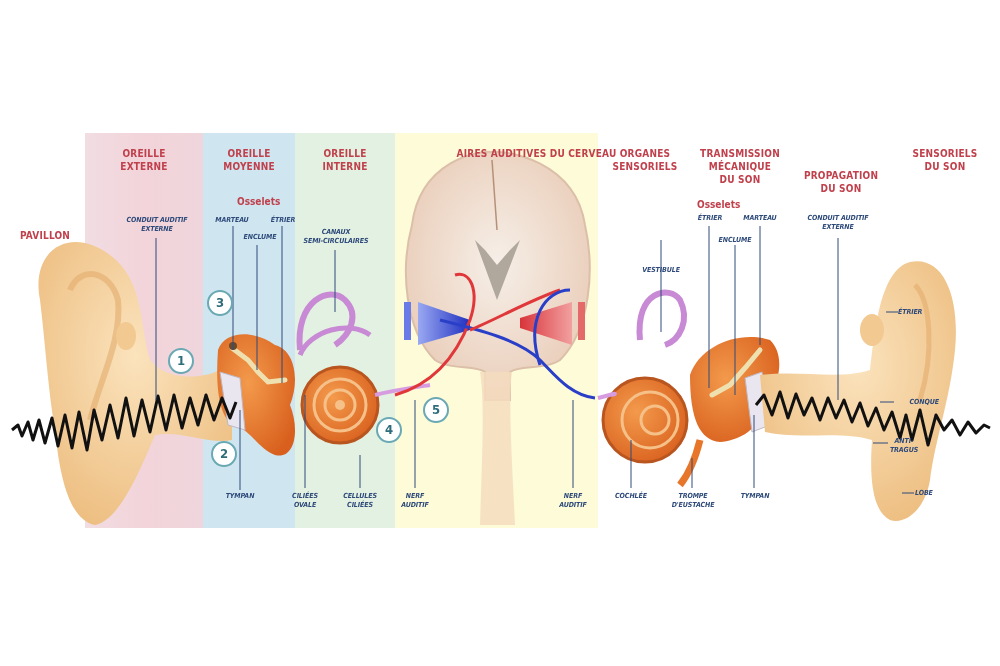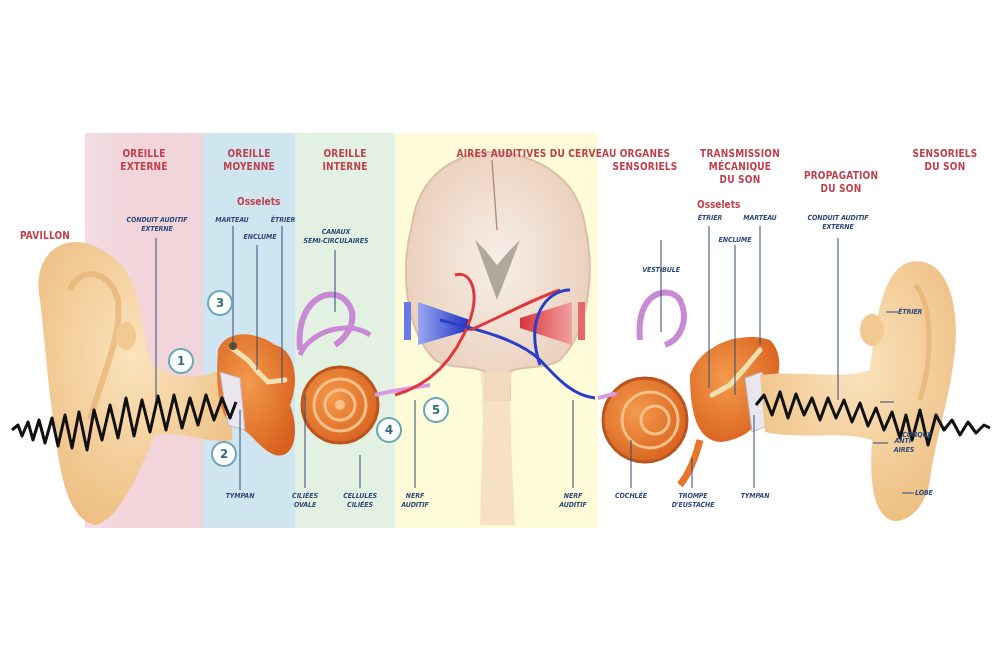--- a/index.html
+++ b/index.html
@@ -182,23 +182,23 @@
   <div class="lbl" style="left:712px;top:236px;width:46px;">ENCLUME</div>
   <div class="lbl" style="left:792px;top:214px;width:92px;">CONDUIT AUDITIF
 EXTERNE</div>
   <div class="lbl" style="left:554px;top:492px;width:38px;">NERF
 AUDITIF</div>
   <div class="lbl" style="left:606px;top:492px;width:50px;">COCHLÉE</div>
   <div class="lbl" style="left:664px;top:492px;width:58px;">TROMPE
 D'EUSTACHE</div>
   <div class="lbl" style="left:733px;top:492px;width:44px;">TYMPAN</div>
   <div class="lbl" style="left:898px;top:308px;width:36px;text-align:left;">ÉTRIER</div>
-  <div class="lbl" style="left:895px;top:398px;width:44px;text-align:center;margin-top:33px;">CONQUE</div>
+  <div class="lbl" style="left:895px;top:398px;width:44px;text-align:right;">CONQUE</div>
   <div class="lbl" style="left:884px;top:437px;width:40px;">ANTI-
-AIRES</div>
+TRAGUS</div>
   <div class="lbl" style="left:915px;top:489px;width:30px;text-align:left;">LOBE</div>
 
   <div class="circ" style="left:168px;top:348px;">1</div>
   <div class="circ" style="left:211px;top:441px;">2</div>
   <div class="circ" style="left:207px;top:290px;">3</div>
   <div class="circ" style="left:376px;top:417px;">4</div>
   <div class="circ" style="left:423px;top:397px;">5</div>
 </div>
 
 </body></html>

